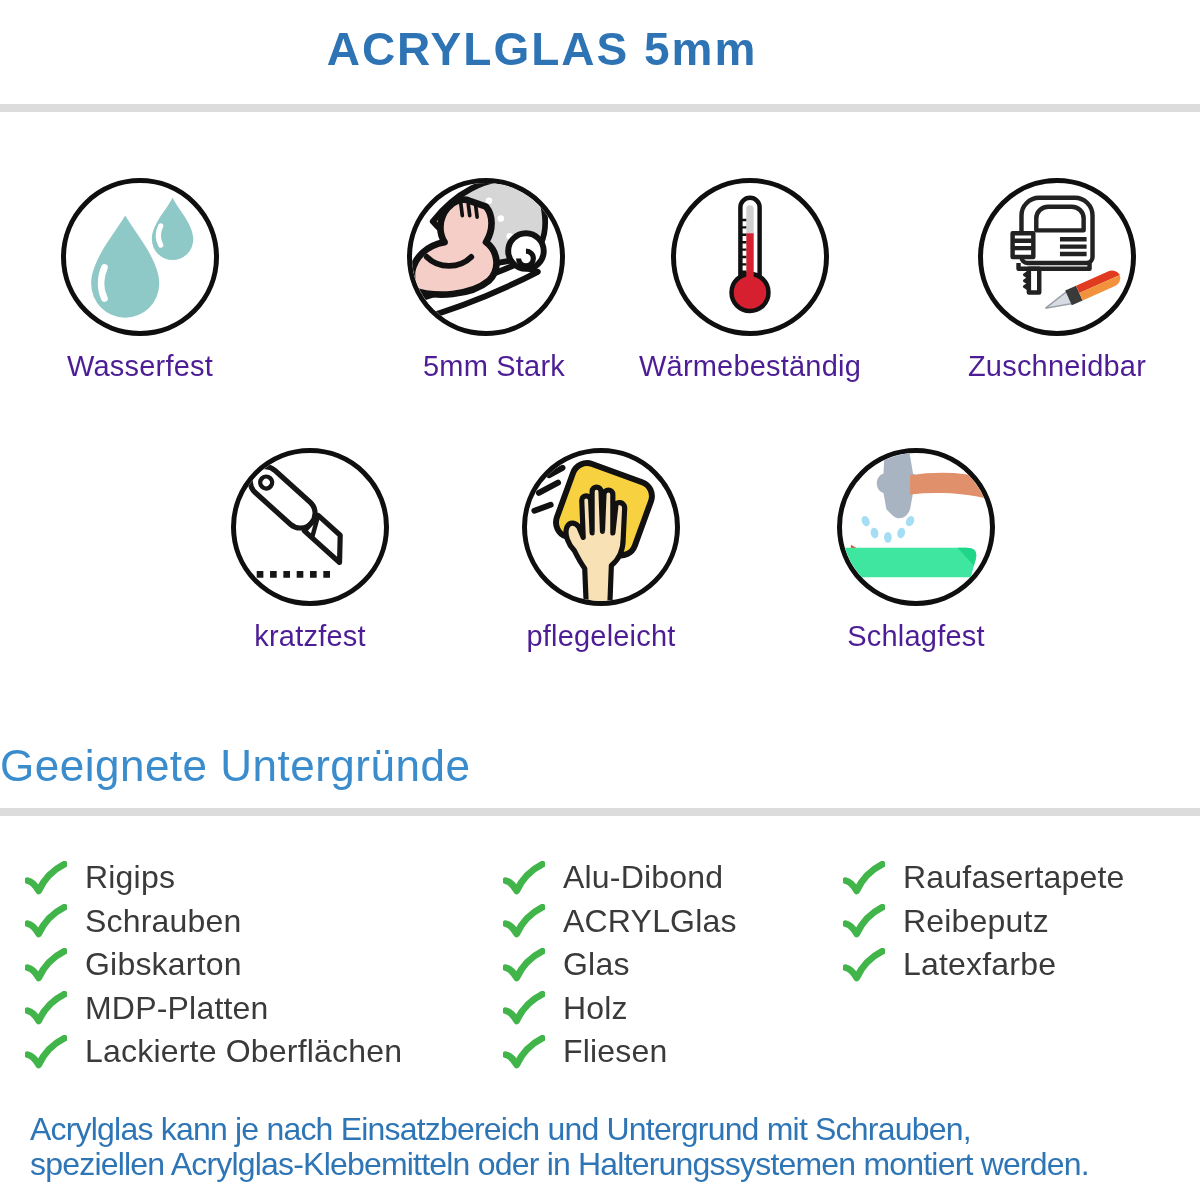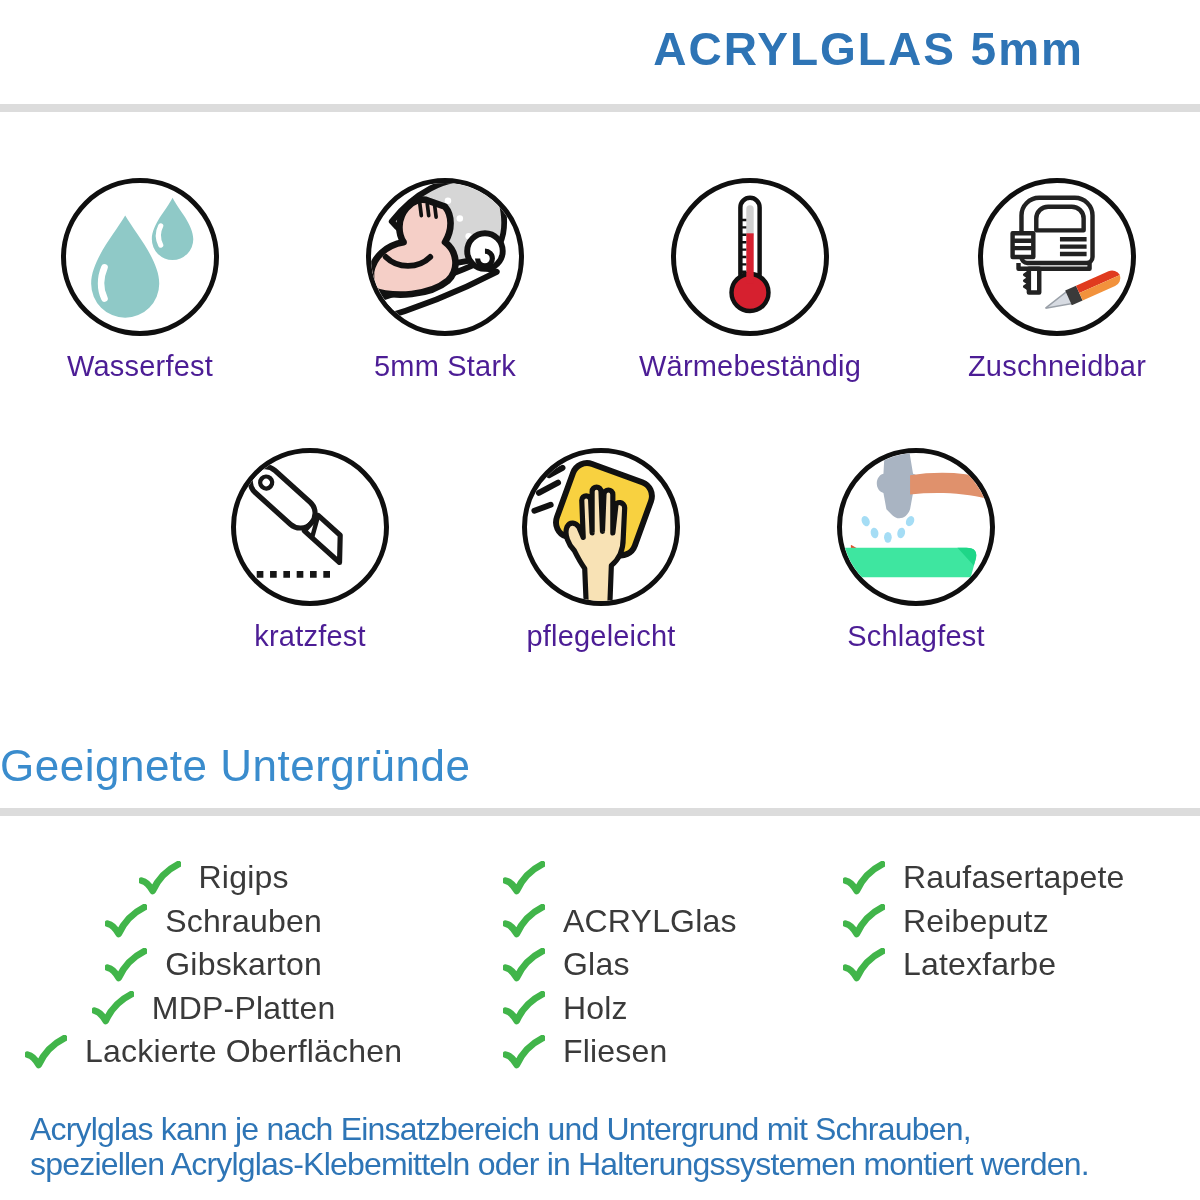--- a/index.html
+++ b/index.html
@@ -1,54 +1,54 @@
 <!DOCTYPE html>
 <html><head>
 <meta charset="utf-8">
 <style>
   html,body{margin:0;padding:0;background:#ffffff;}
   #canvas{
     position:relative;width:1200px;height:1200px;background:#ffffff;overflow:hidden;
     font-family:"Liberation Sans",sans-serif;
   }
   .title{
-    position:absolute;top:22px;left:0;width:1084px;text-align:right;
+    position:absolute;top:22px;left:0;width:1084px;text-align:center;
     font-size:46px;font-weight:600;letter-spacing:2px;color:#2e74b5;line-height:54px;
   }
   .divider{position:absolute;left:0;width:1200px;height:8px;background:#dcdcdc;}
   #divider-top{top:104px;}
   #divider-mid{top:808px;}
 
   .feature{position:absolute;width:240px;display:flex;flex-direction:column;align-items:center;}
   .feature .circle{
     width:148px;height:148px;border:5px solid #0f0f0f;border-radius:50%;
     background:#fff;overflow:hidden;flex:0 0 auto;
   }
   .feature .circle svg{display:block;width:148px;height:148px;}
   .feature .flabel{
     margin-top:14px;font-size:29px;font-weight:500;color:#4c1d95;
     text-align:center;white-space:nowrap;letter-spacing:0.2px;
   }
   
   #feat-0{left:20px; top:178px;}
-  #feat-1{left:325px;top:178px;}
+  #feat-1{left:325px;top:178px;align-items:flex-end;}
   #feat-2{left:630px;top:178px;}
   #feat-3{left:937px;top:178px;}
   
   #feat-4{left:190px;top:448px;}
   #feat-5{left:481px;top:448px;}
   #feat-6{left:796px;top:448px;}
 
   .heading2{
     position:absolute;top:740px;left:0;width:1200px;text-align:left;
     font-size:44px;font-weight:500;color:#3a8ccd;line-height:52px;letter-spacing:0.5px;
   }
 
   .surfaces-col{position:absolute;top:856px;display:flex;flex-direction:column;}
-  #col-1{left:25px;align-items:center;}
+  #col-1{left:25px;}
   #col-2{left:503px;}
   #col-3{left:843px;}
   .surface-item{display:flex;align-items:center;height:43.5px;}
   .check-icon{width:42px;height:34px;flex:0 0 auto;margin-right:18px;}
   .check-icon svg{display:block;width:42px;height:34px;}
   .surface-label{
     font-size:32px;font-weight:500;color:#3a3a3a;white-space:nowrap;letter-spacing:0.2px;
   }
 
   .footer{
@@ -242,20 +242,21 @@
     </div>
   </div>
 
   <div class="surfaces-col" id="col-2">
     <div class="surface-item">
       <span class="check-icon">
           <svg viewBox="0 0 46 36">
             <path d="M3,21 C8,22 12,27 15,32 C21,19 31,9 43,3" stroke="#41b54a" stroke-width="7.5" fill="none" stroke-linecap="round" stroke-linejoin="round"></path>
           </svg>
         </span>
+      <span class="surface-label">Alu-Dibond</span>
     </div>
     <div class="surface-item">
       <span class="check-icon">
           <svg viewBox="0 0 46 36">
             <path d="M3,21 C8,22 12,27 15,32 C21,19 31,9 43,3" stroke="#41b54a" stroke-width="7.5" fill="none" stroke-linecap="round" stroke-linejoin="round"></path>
           </svg>
         </span>
       <span class="surface-label">ACRYLGlas</span>
     </div>
     <div class="surface-item">

